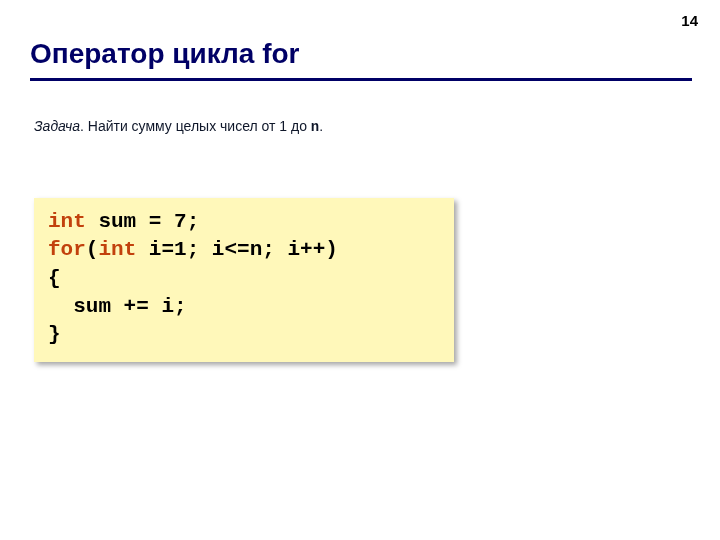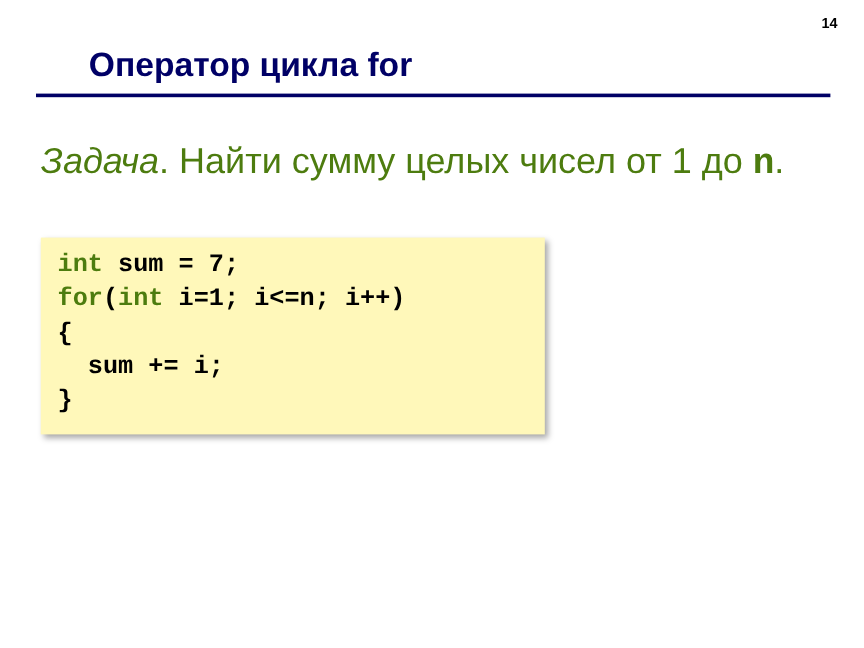--- a/index.html
+++ b/index.html
@@ -14,46 +14,45 @@
   .slide {
     position: relative;
     width: 720px;
     height: 540px;
     box-sizing: border-box;
   }
   .page-number {
     position: absolute;
     top: 12px;
     right: 22px;
-    font-size: 12px;
+    font-size: 15px;
     font-weight: bold;
     color: #000;
   }
   .title {
     position: absolute;
     left: 30px;
     top: 38px;
     font-size: 28px;
     font-weight: bold;
     color: #000066;
-    margin-left: 44px;
   }
   .rule {
     position: absolute;
     left: 30px;
     right: 28px;
     top: 78px;
     border-top: 3px solid #000066;
   }
   .task {
     position: absolute;
     left: 34px;
     top: 118px;
-    font-size: 30px;
-    color: #4d7c0f;
+    font-size: 14px;
+    color: #0f172a;
   }
   .task .em {
     font-style: italic;
   }
   .task .mono {
     font-family: "Courier New", Courier, monospace;
     font-weight: bold;
   }
   .codebox {
     position: absolute;
@@ -66,21 +65,21 @@
     box-sizing: border-box;
   }
   .codebox pre {
     margin: 0;
     font-family: "Courier New", Courier, monospace;
     font-size: 21px;
     line-height: 1.35;
     font-weight: bold;
     white-space: pre;
   }
-  .kw { color: #4d7c0f; }
+  .kw { color: #c2410c; }
 </style>
 </head>
 <body>
 
 <div class="slide">
 
   <div class="page-number">14</div>
 
   <div class="title">Оператор цикла for</div>
 

